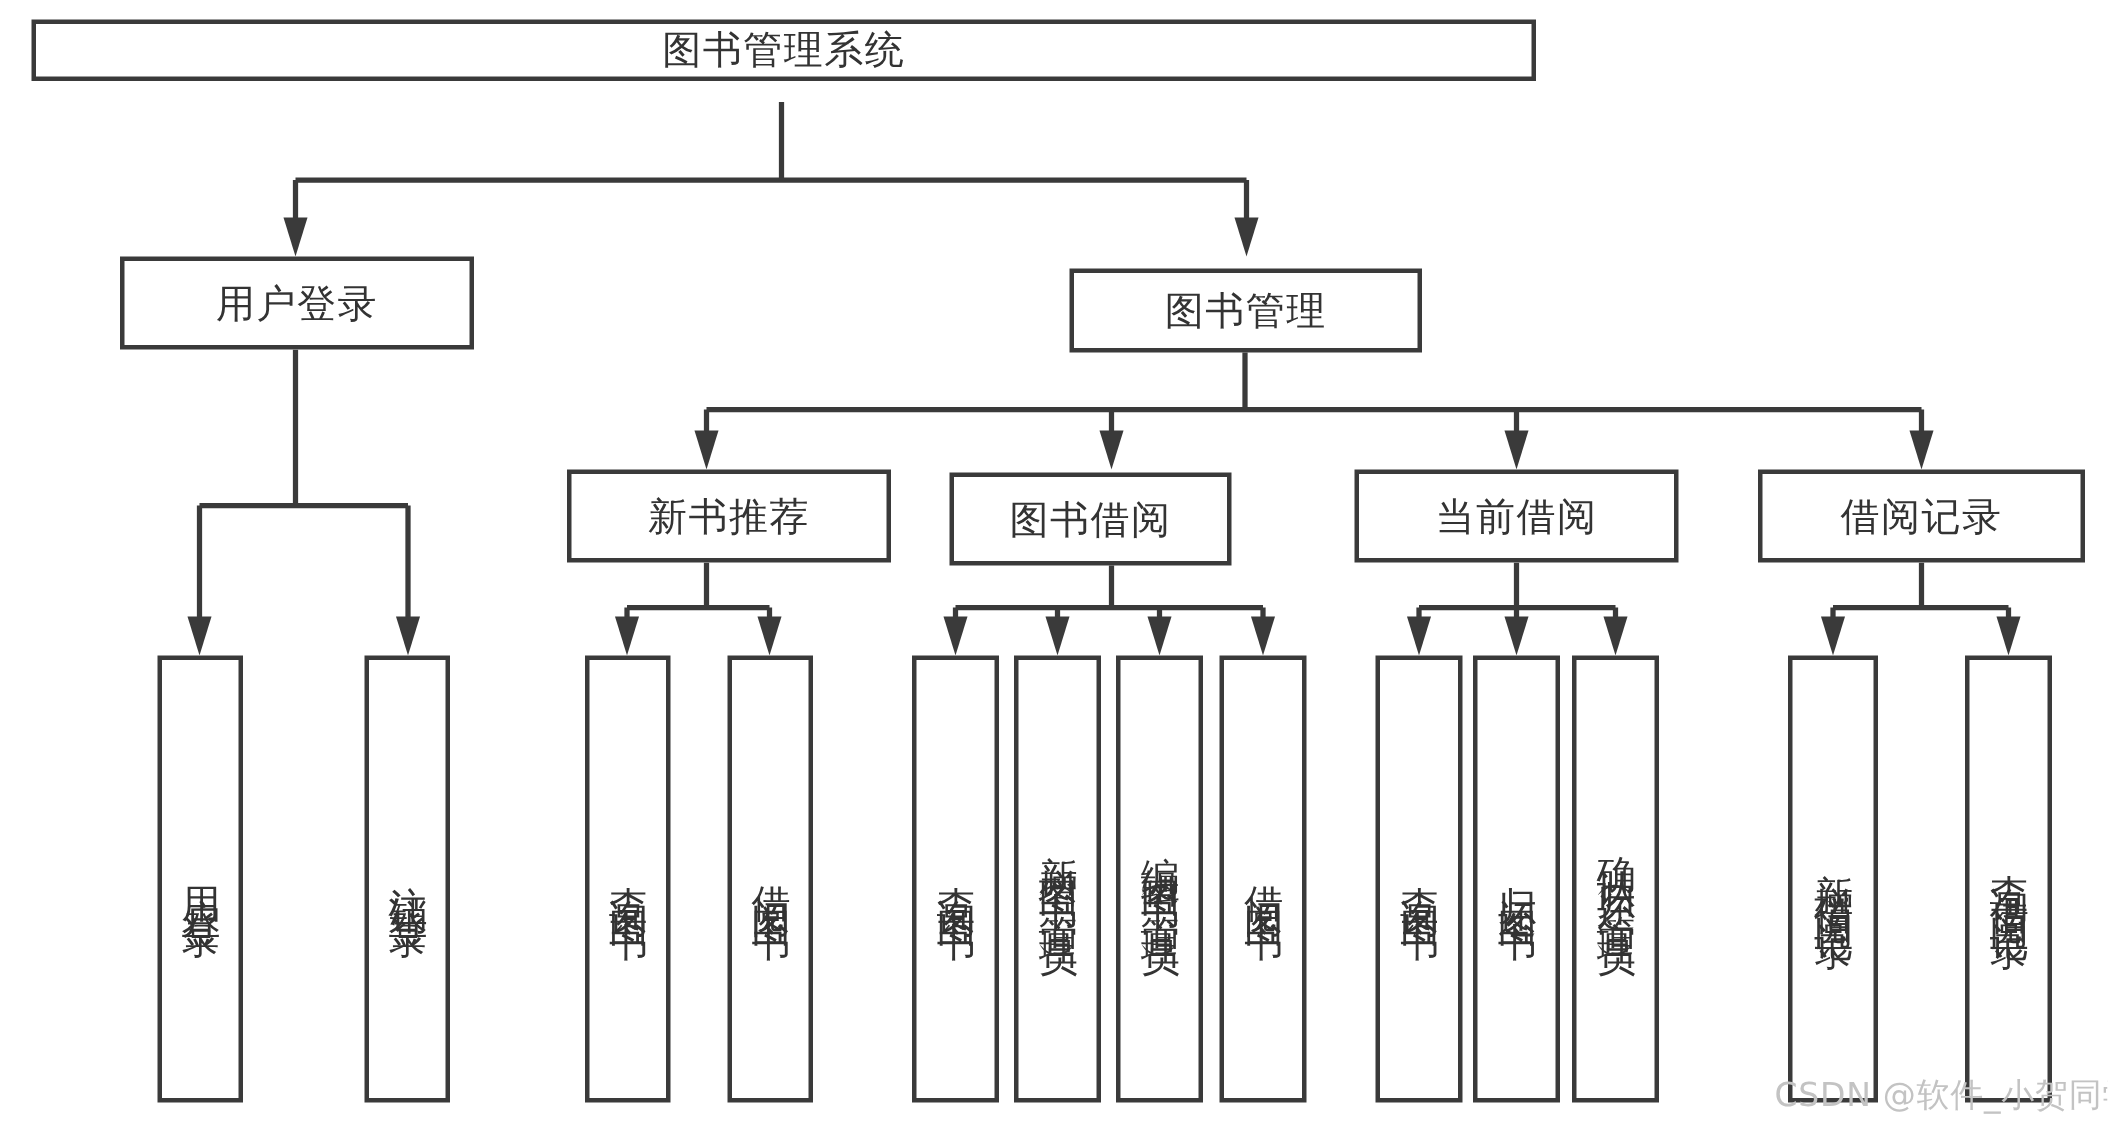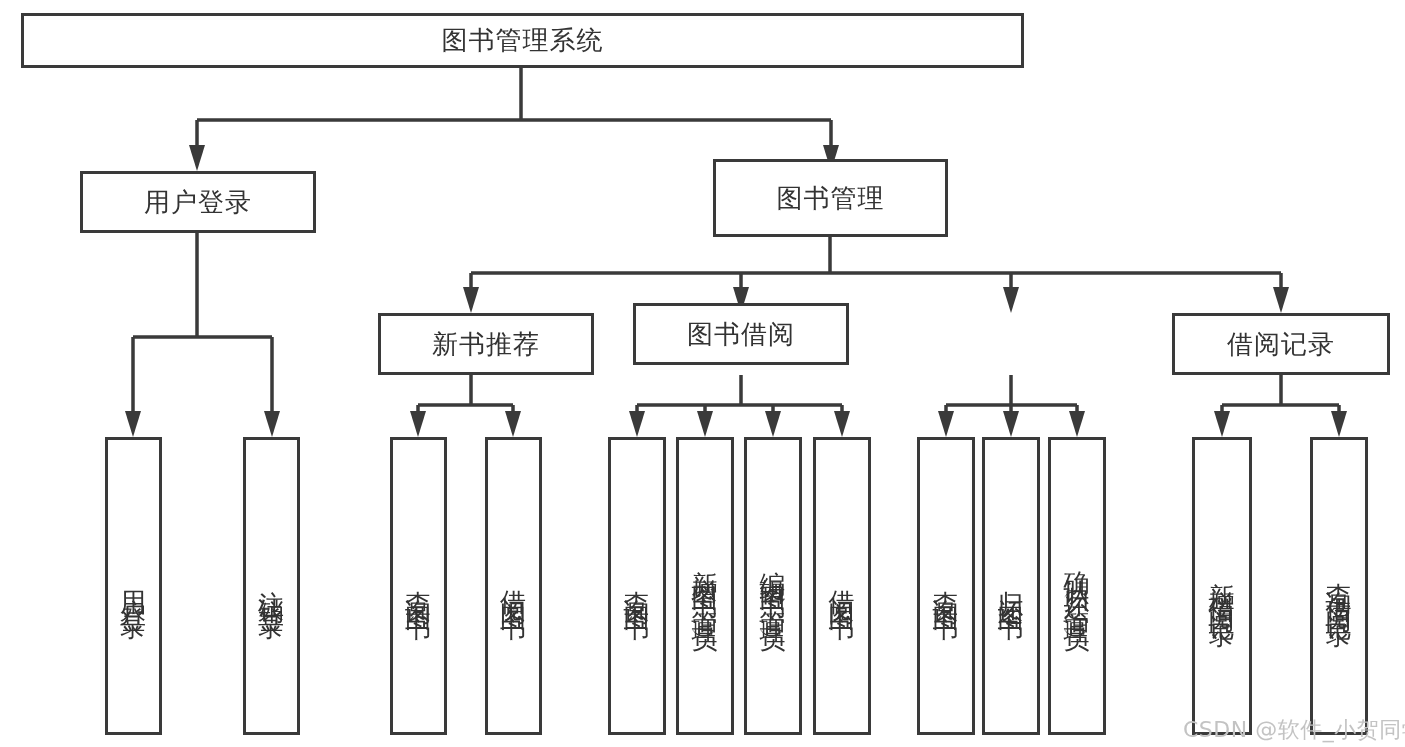--- a/index.html
+++ b/index.html
@@ -79,36 +79,39 @@
     <path class="cline" d="M1011 375 V405 M946 405 H1077 M946 405 V414 M1011 405 V414 M1077 405 V414"></path>
     <polygon class="arrow" points="938,411 954,411 946,437"></polygon>
     <polygon class="arrow" points="1003,411 1019,411 1011,437"></polygon>
     <polygon class="arrow" points="1069,411 1085,411 1077,437"></polygon>
 
     <path class="cline" d="M1281 375 V405 M1222 405 H1339 M1222 405 V414 M1339 405 V414"></path>
     <polygon class="arrow" points="1214,411 1230,411 1222,437"></polygon>
     <polygon class="arrow" points="1331,411 1347,411 1339,437"></polygon>
   </svg>
 
-  <div class="node hbox" style="left:21px;top:13px;width:1003px;height:55px">
+  <div class="node hbox" style="left:21px;top:13px;width:1003px;height:41px">
     <span class="lbl">图书管理系统</span>
   </div>
 
   <div class="node hbox" style="left:80px;top:171px;width:236px;height:62px">
     <span class="lbl">用户登录</span>
   </div>
-  <div class="node hbox" style="left:713px;top:159px;width:235px;height:78px">
+  <div class="node hbox" style="left:713px;top:179px;width:235px;height:56px">
     <span class="lbl">图书管理</span>
   </div>
 
   <div class="node hbox" style="left:378px;top:313px;width:216px;height:62px">
     <span class="lbl">新书推荐</span>
   </div>
-  <div class="node hbox" style="left:633px;top:303px;width:216px;height:62px">
+  <div class="node hbox" style="left:633px;top:315px;width:188px;height:62px">
     <span class="lbl">图书借阅</span>
+  </div>
+  <div class="node hbox" style="left:903px;top:313px;width:216px;height:62px">
+    <span class="lbl">当前借阅</span>
   </div>
   <div class="node hbox" style="left:1172px;top:313px;width:218px;height:62px">
     <span class="lbl">借阅记录</span>
   </div>
 
   <div class="node vbox" style="left:105px;top:437px;width:57px;height:298px">
     <span class="lbl">用户登录</span>
   </div>
   <div class="node vbox" style="left:243px;top:437px;width:57px;height:298px">
     <span class="lbl">注销登录</span>

